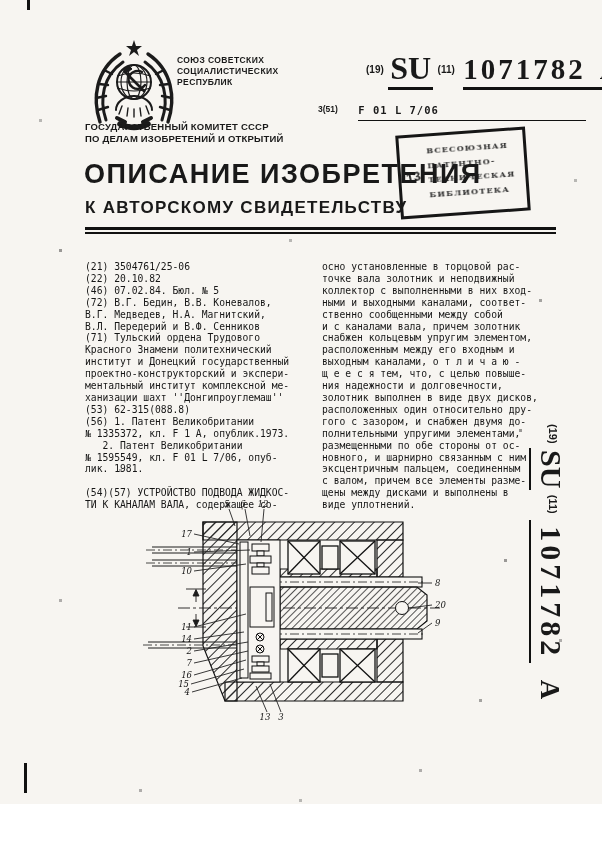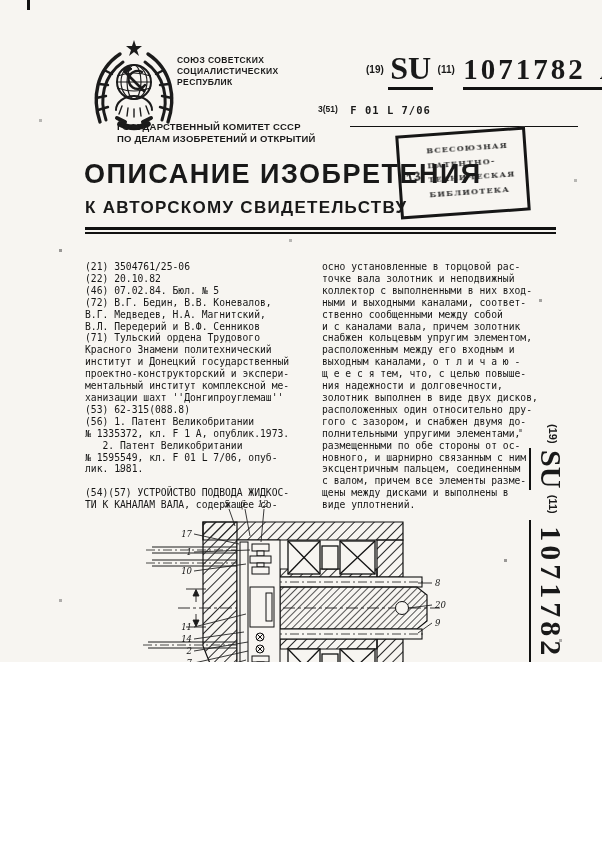--- a/index.html
+++ b/index.html
@@ -1,18 +1,18 @@
 <!DOCTYPE html>
 <html lang="ru"><head>
 <meta charset="utf-8">
 <style>
   * { margin:0; padding:0; box-sizing:border-box; }
   html,body { background:#ffffff; }
   .page {
-    position:relative; width:602px; height:662px;
+    position:relative; width:602px; height:804px;
     background:#f7f5f1; overflow:hidden;
     font-family:"Liberation Sans", sans-serif; color:#191919;
   }
   
   .mark-topleft { position:absolute; left:27px; top:0; width:3px; height:10px; background:#111; }
   .mark-left    { position:absolute; left:24px; top:763px; width:3px; height:30px; background:#111; }
   .noise { position:absolute; left:0; top:0; width:1px; height:1px; background:transparent;
     box-shadow: 60px 250px 0 1px rgba(40,40,40,.45), 540px 300px 0 1px rgba(40,40,40,.4),
       520px 430px 0 1px rgba(40,40,40,.45), 140px 790px 0 1px rgba(40,40,40,.35),
       480px 700px 0 1px rgba(40,40,40,.4), 560px 640px 0 1px rgba(40,40,40,.35),
@@ -27,24 +27,24 @@
   .publine { position:absolute; left:318px; top:50px; white-space:nowrap;margin-left:48px; }
   .publine .tiny { font-size:10px; font-weight:bold; vertical-align:6px; }
   .su { font-family:"Liberation Serif", serif; font-weight:bold; font-size:32px;
         border-bottom:3px solid #111; padding:0 2px 1px 2px; }
   .numwrap { display:inline-block; border-bottom:3px solid #111; width:150px; text-align:left;
              margin-left:4px; padding-bottom:1px; }
   .docnum { font-family:"Liberation Serif", serif; font-weight:bold; font-size:29px; letter-spacing:3px; }
   .kind { font-family:"Liberation Serif", serif; font-weight:bold; font-size:27px; margin-left:14px; }
   .ipcline { position:absolute; left:318px; top:100px; white-space:nowrap; }
   .ipcline .tiny { font-size:8.5px; vertical-align:2px;font-weight:bold; }
-  .ipcwrap { display:inline-block; border-bottom:1.5px solid #111; width:228px; padding-bottom:8px; margin-left:8px; }
+  .ipcwrap { display:inline-block; border-bottom:1.5px solid #111; width:228px; padding-bottom:2px; margin-left:16px; }
   .ipc { font-family:"DejaVu Sans Mono", monospace; font-weight:bold; font-size:10.5px; letter-spacing:1px; }
   .committee { position:absolute; left:85px; top:121px; font-size:9.5px; font-weight:bold;
-               line-height:11.5px; letter-spacing:.2px; white-space:pre;margin-left:32px; }
+               line-height:11.5px; letter-spacing:.2px; white-space:pre; }
   .stamp { position:absolute; left:398px; top:131px; width:130px; height:84px;
            border:3px solid #161616; transform:rotate(-4deg); background:rgba(247,245,241,.6); }
   .stamp-num { position:absolute; left:5px; top:32px; font-size:13px; font-weight:bold;
                transform:rotate(-8deg); filter:blur(.3px); }
   .stamp-lines { position:absolute; left:27px; top:7px; font-family:"DejaVu Serif", serif;
                  font-weight:bold; font-size:8px; line-height:14.5px; letter-spacing:1.2px;
                  color:#2b2b2b; filter:blur(.45px); white-space:pre; }
   .title { position:absolute; left:84px; top:159px; font-size:27px; font-weight:bold; letter-spacing:1.5px; }
   .subtitle { position:absolute; left:85px; top:198px; font-size:17px; font-weight:bold; letter-spacing:1.3px; }
   .rule { position:absolute; left:85px; top:227px; width:471px; height:7px;

